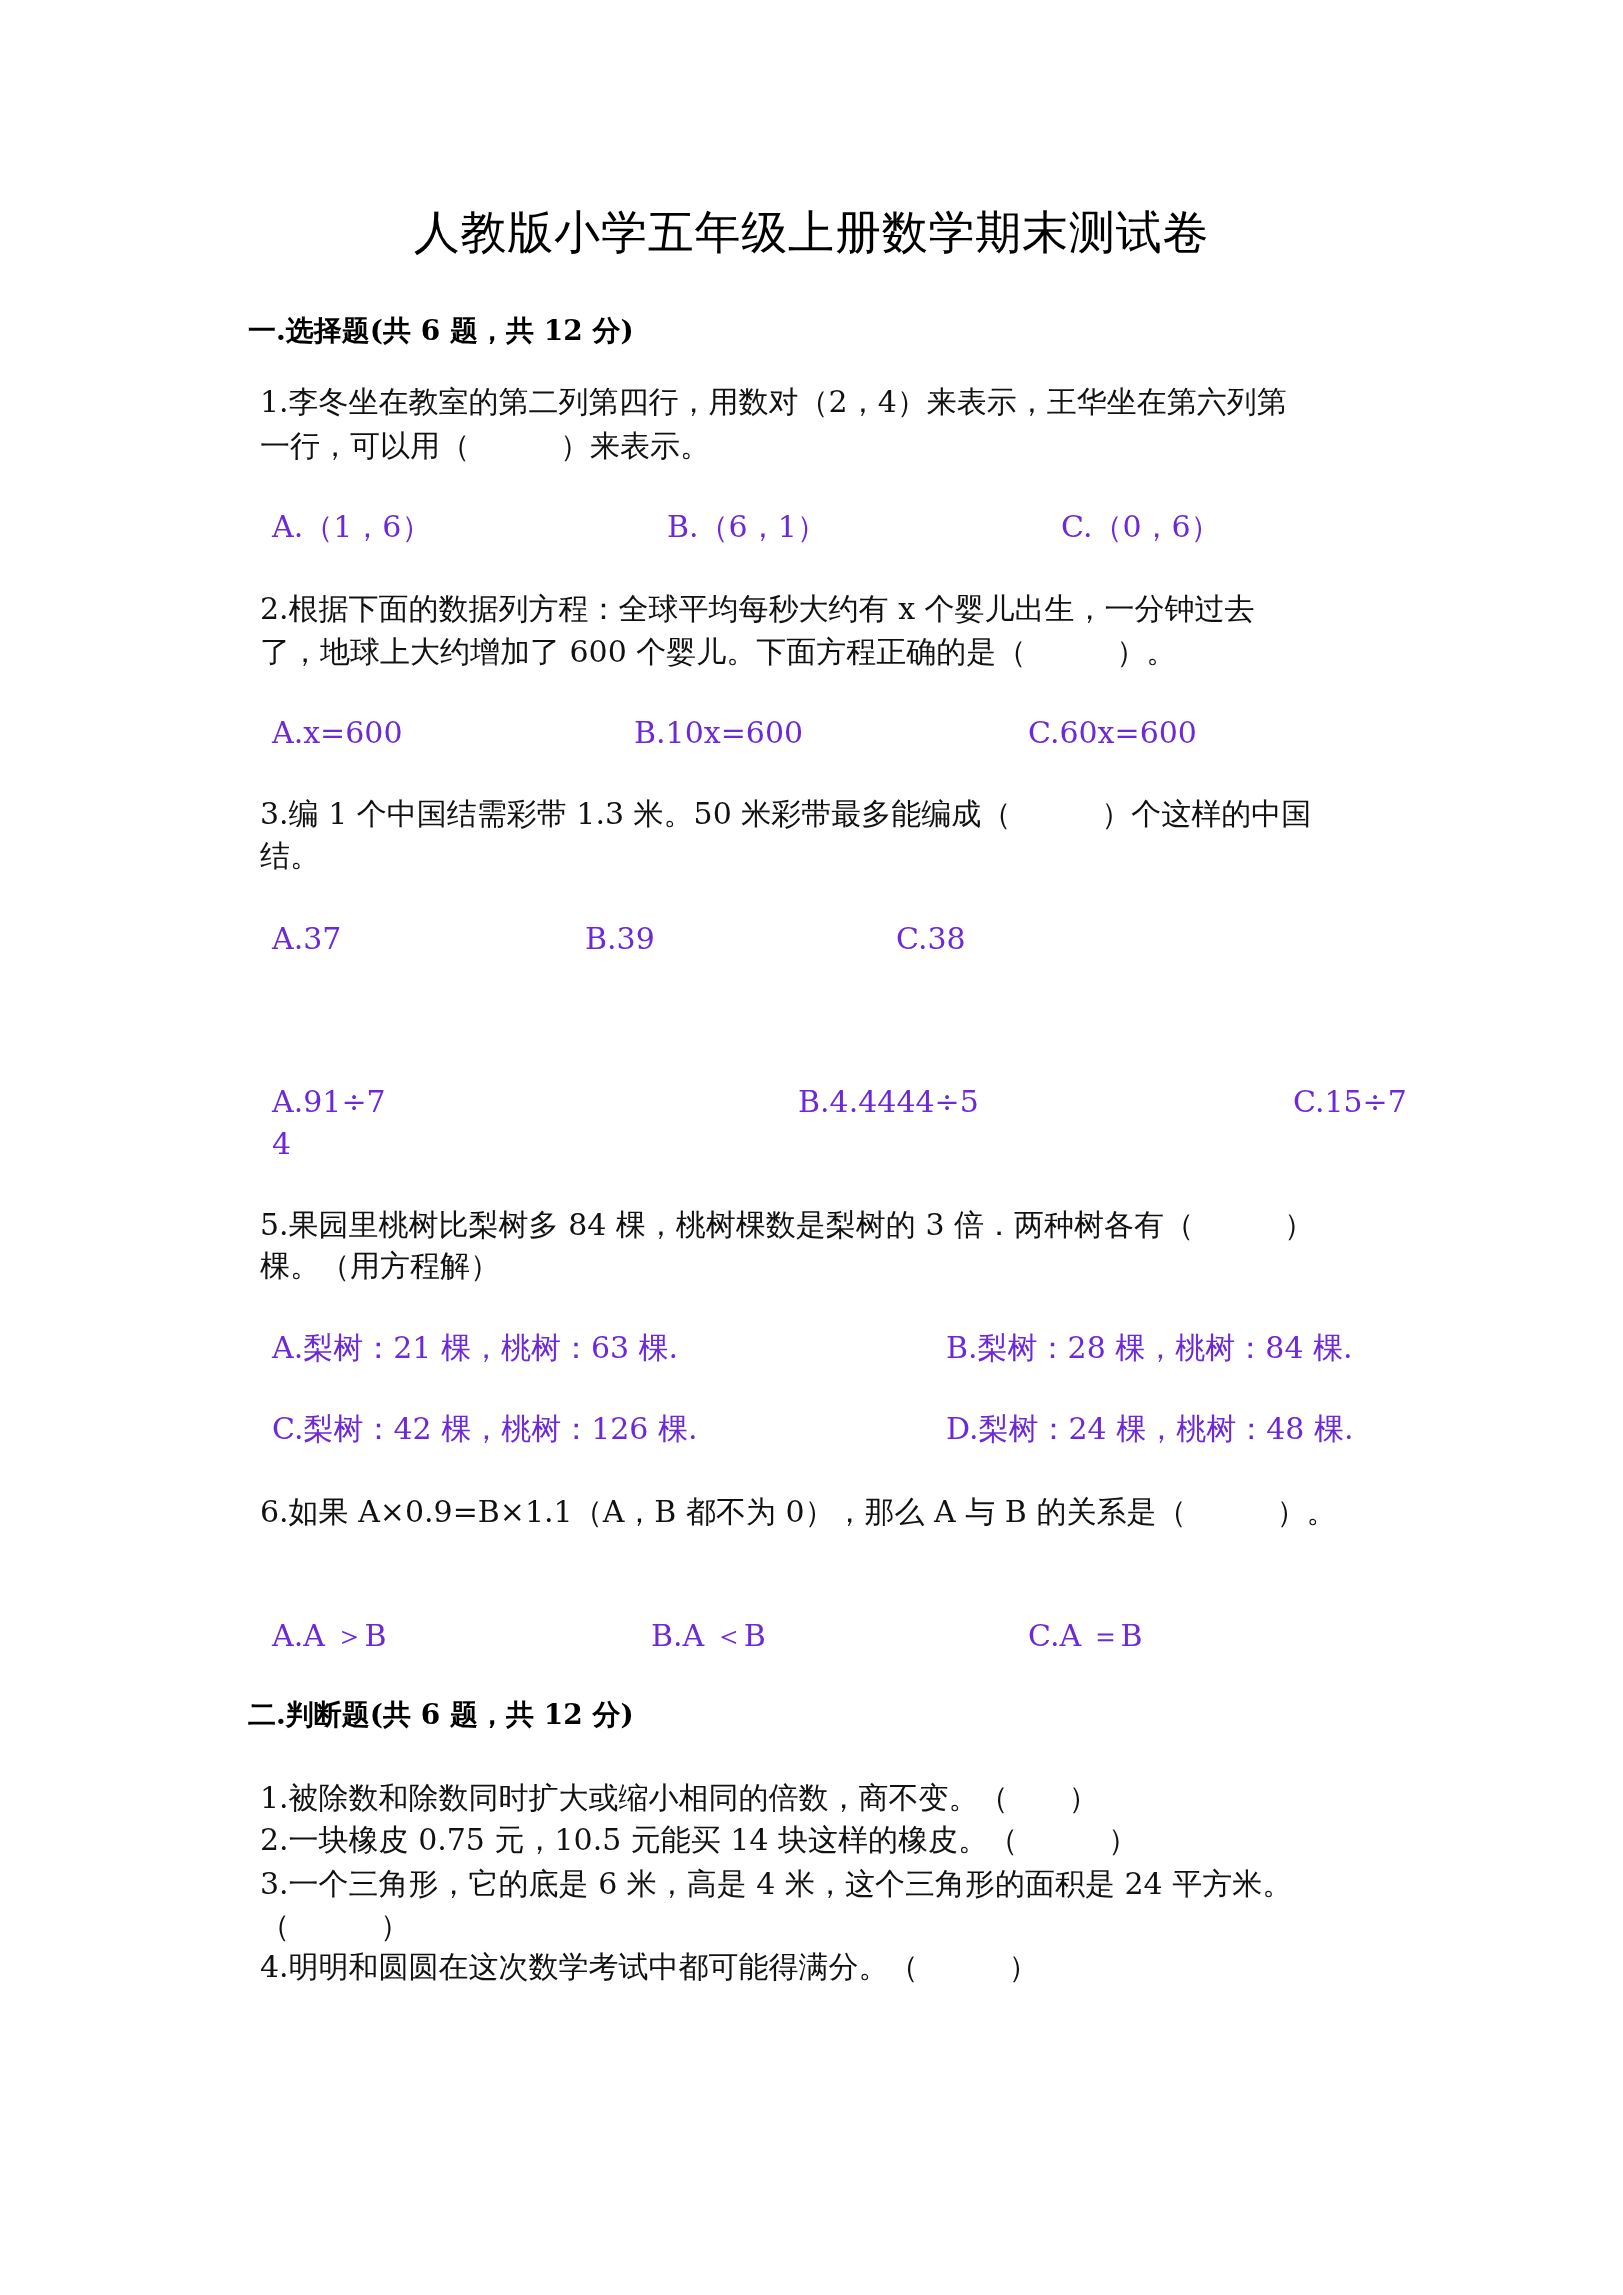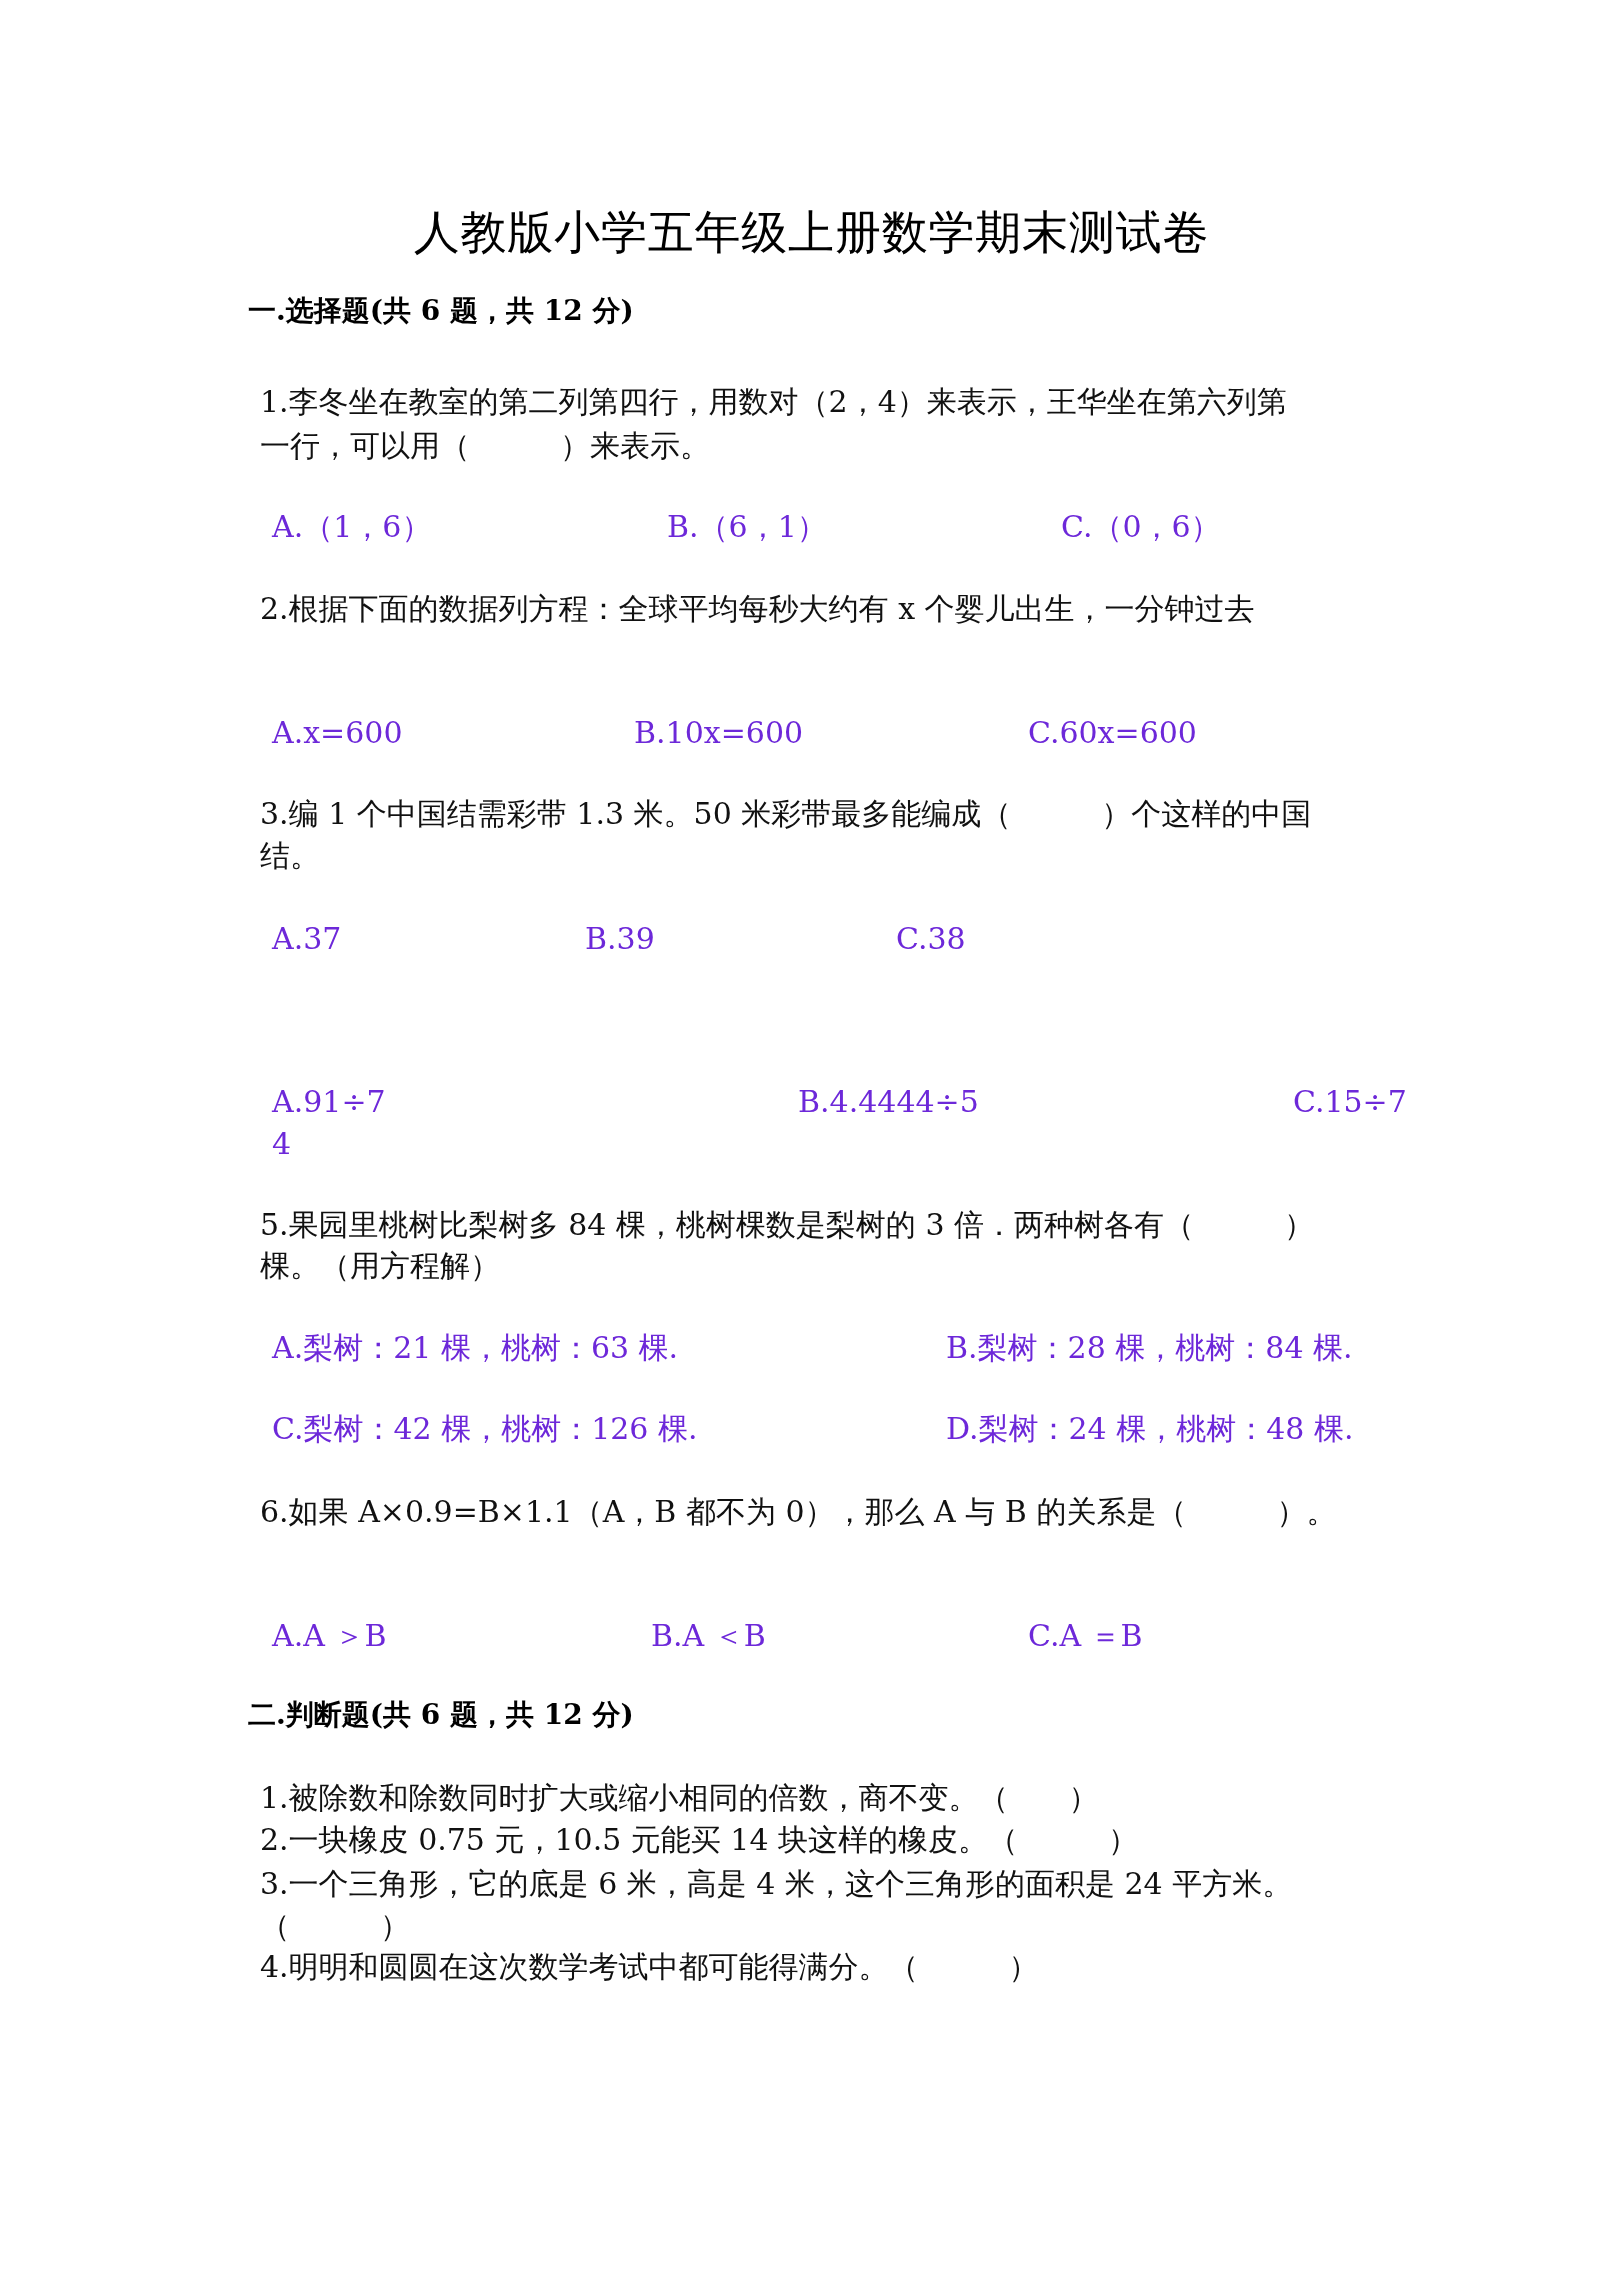--- a/index.html
+++ b/index.html
@@ -12,29 +12,30 @@
   .line { position: absolute; left: 248px; font-size: 30px; line-height: 41px; white-space: pre; color: #111; margin-left: 12px; }
   .opt { position: absolute; font-size: 30px; line-height: 41px; white-space: pre; color: #6d28d9; margin-left: 24px; }
 </style>
 </head>
 <body>
 
 <div class="page">
 
   <div class="title">人教版小学五年级上册数学期末测试卷</div>
 
-  <div class="section" style="top:292px">一.选择题(共 6 题，共 12 分)</div>
+  <div class="section" style="top:312px">一.选择题(共 6 题，共 12 分)</div>
 
   <div class="line" style="top:381px">1.李冬坐在教室的第二列第四行，用数对（2，4）来表示，王华坐在第六列第</div>
   <div class="line" style="top:425px">一行，可以用（　　　）来表示。</div>
   <div class="opt" style="top:506px; left:248px">A.（1，6）</div>
   <div class="opt" style="top:506px; left:643px">B.（6，1）</div>
   <div class="opt" style="top:506px; left:1037px">C.（0，6）</div>
 
   <div class="line" style="top:588px">2.根据下面的数据列方程：全球平均每秒大约有 x 个婴儿出生，一分钟过去</div>
+  <div class="line" style="top:631px">了，地球上大约增加了 600 个婴儿。下面方程正确的是（　　　）。</div>
   <div class="opt" style="top:712px; left:248px">A.x=600</div>
   <div class="opt" style="top:712px; left:610px">B.10x=600</div>
   <div class="opt" style="top:712px; left:1004px">C.60x=600</div>
 
   <div class="line" style="top:793px">3.编 1 个中国结需彩带 1.3 米。50 米彩带最多能编成（　　　）个这样的中国</div>
   <div class="line" style="top:835px">结。</div>
   <div class="opt" style="top:918px; left:248px">A.37</div>
   <div class="opt" style="top:918px; left:561px">B.39</div>
   <div class="opt" style="top:918px; left:872px">C.38</div>
 

